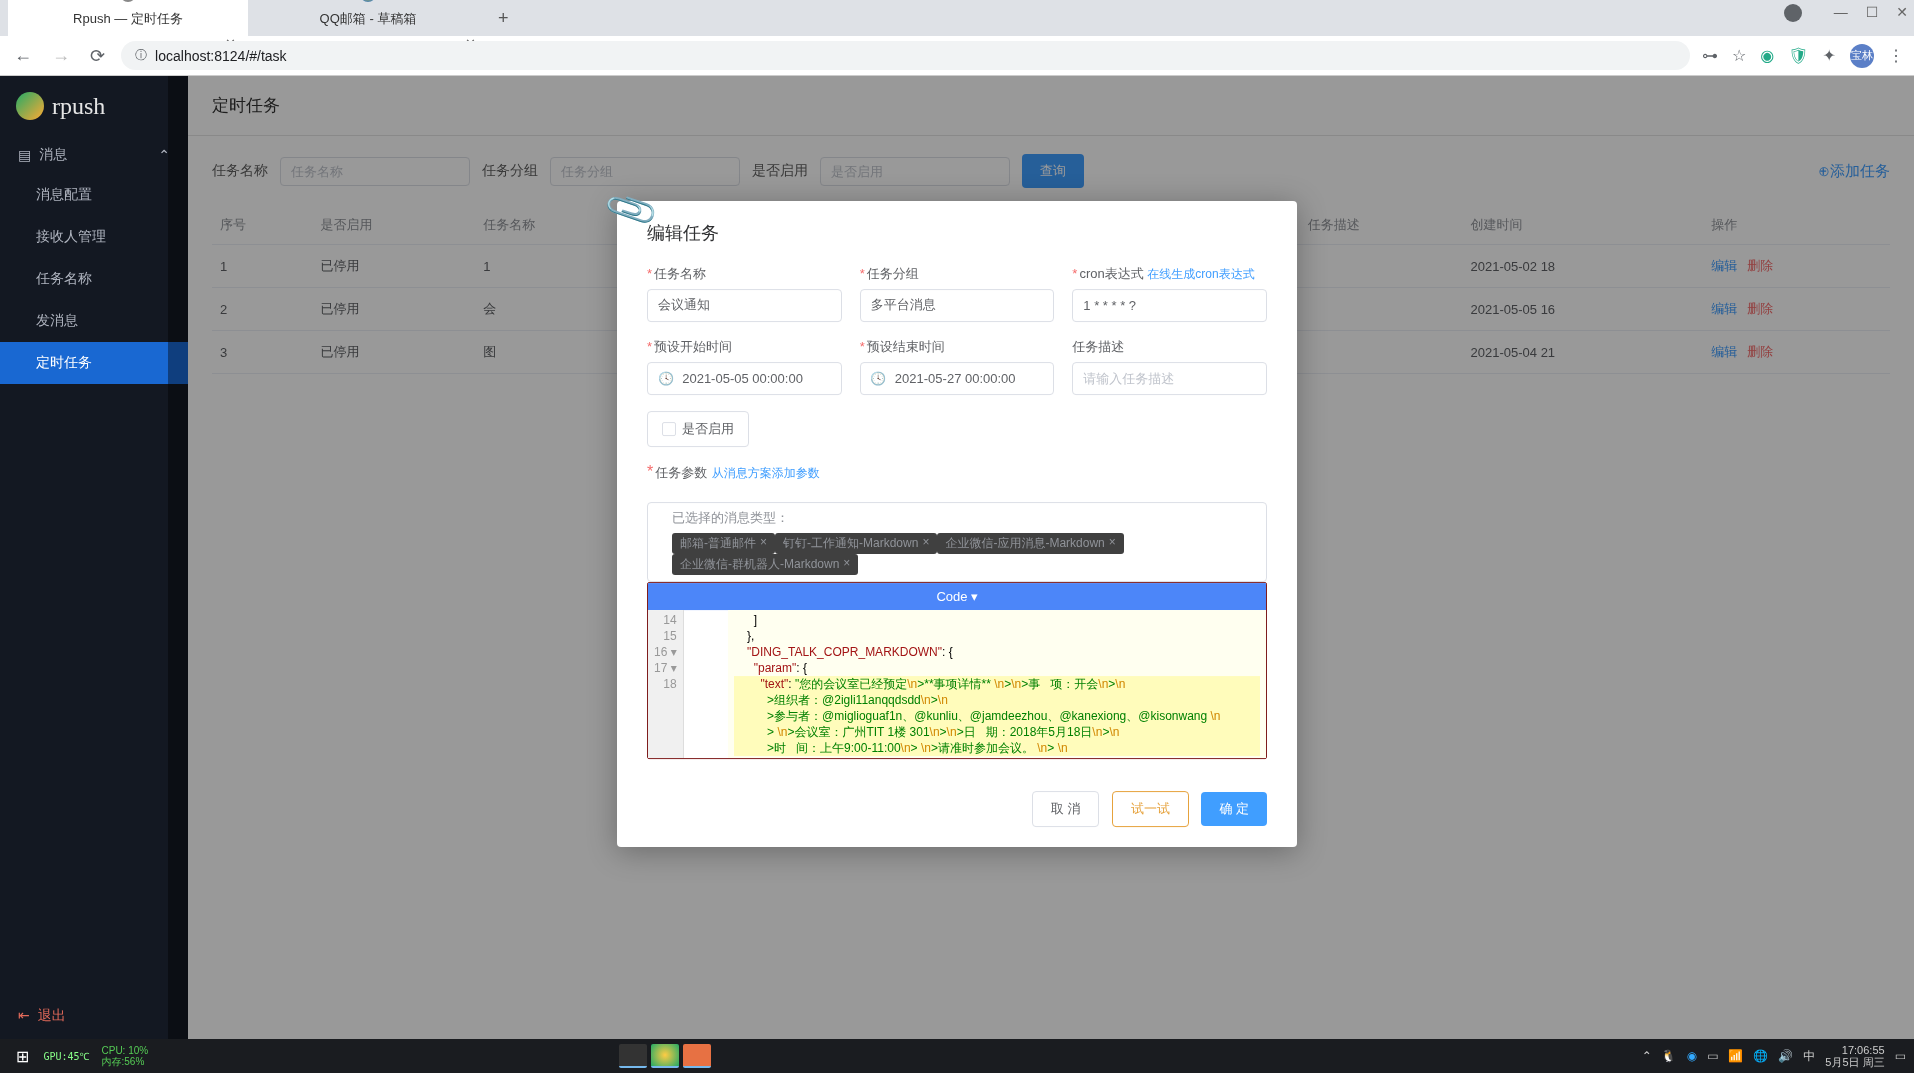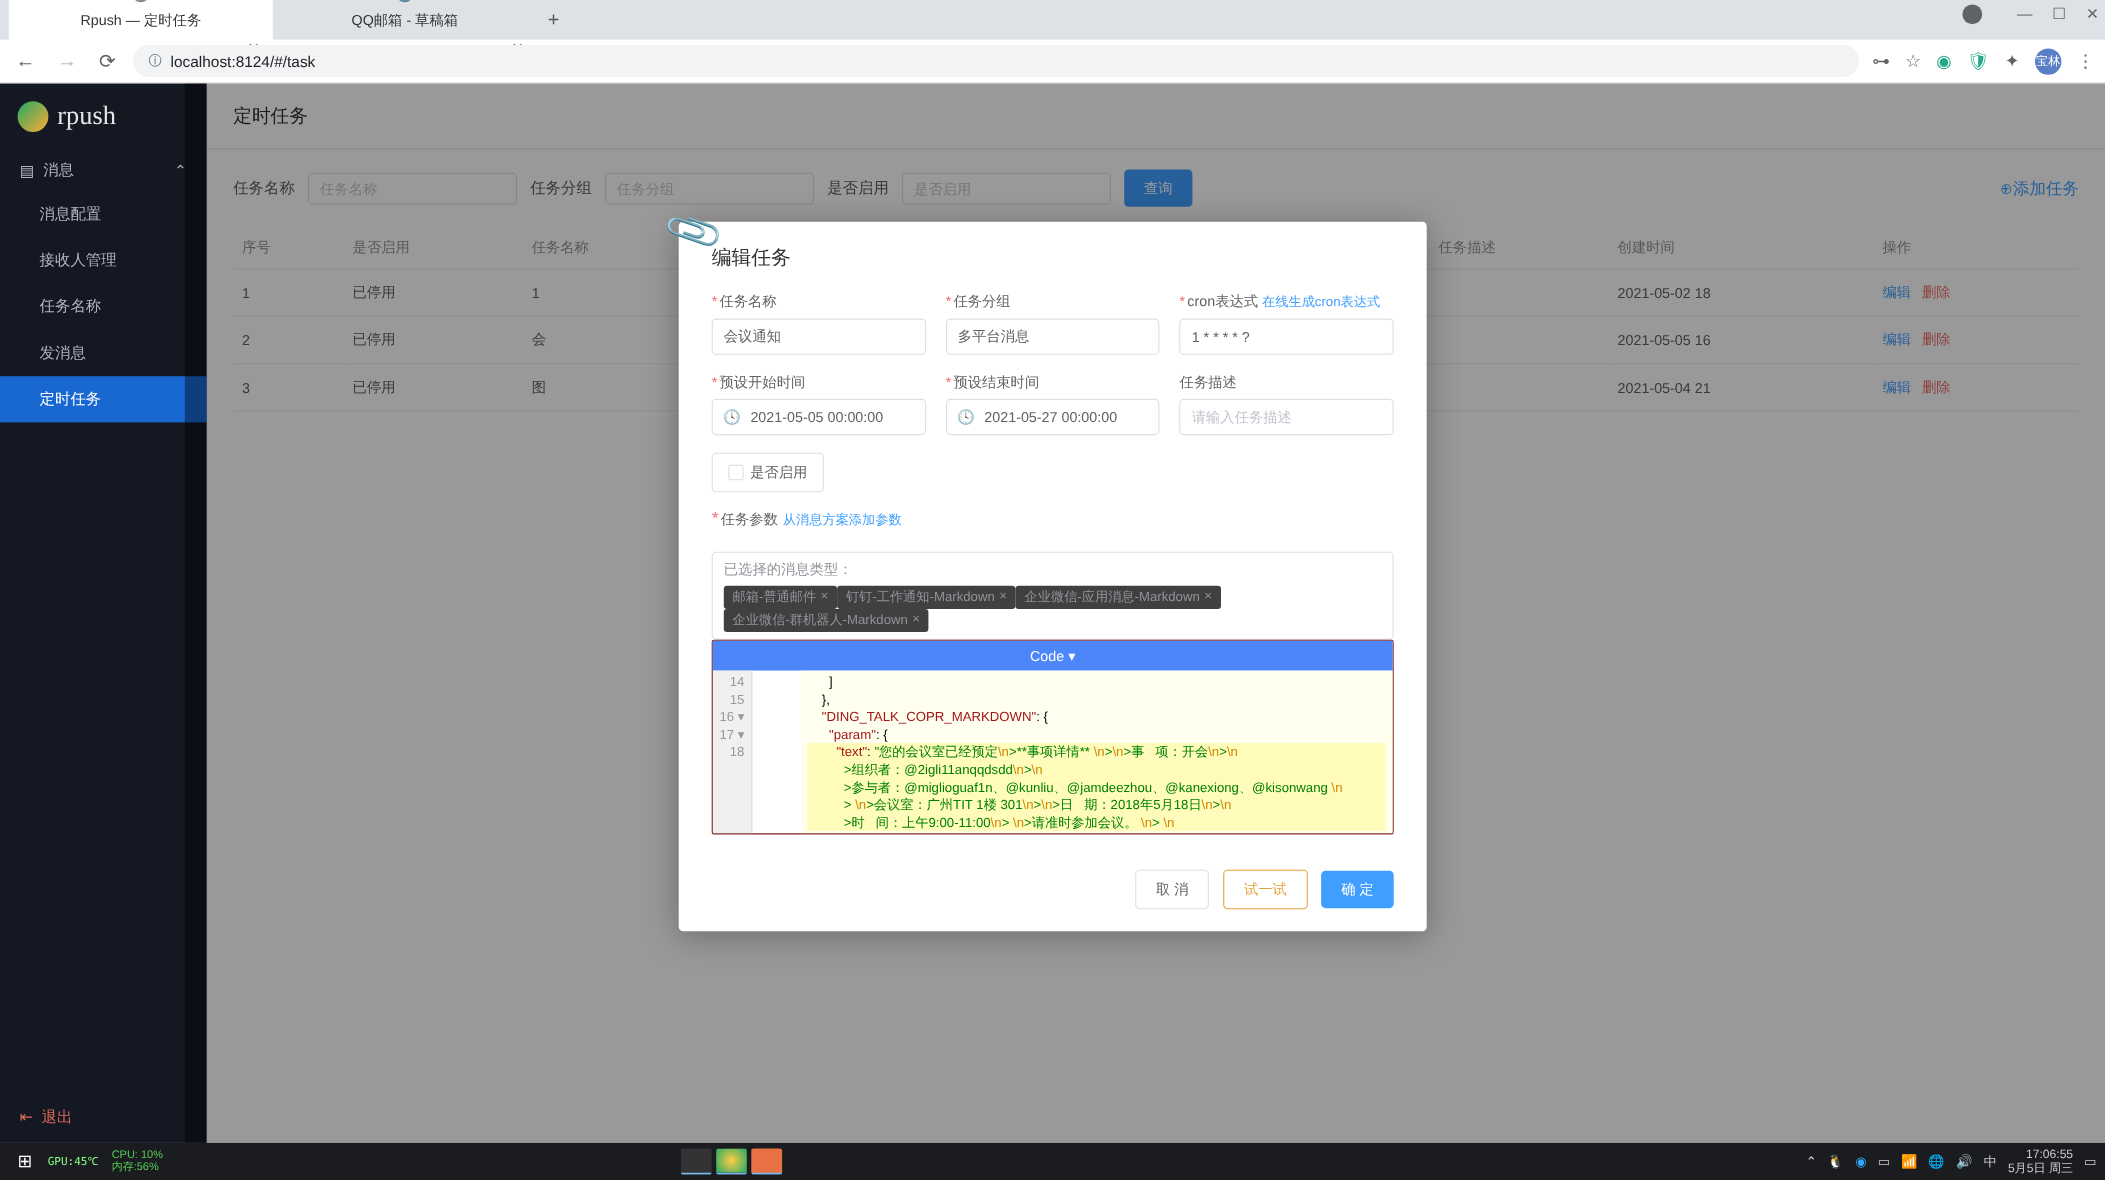--- a/index.html
+++ b/index.html
@@ -62,21 +62,21 @@
 .form-label { font-size: 13px; color: #606266; margin-bottom: 6px; display: block; }
 .req { color: #f56c6c; margin-right: 2px; }
 .form-input { width: 100%; border: 1px solid #dcdfe6; border-radius: 4px; padding: 8px 10px; font-size: 13px; color: #606266; }
 .form-input::placeholder { color: #c0c4cc; }
 .date-input { display: flex; align-items: center; gap: 8px; }
 .date-icon { color: #c0c4cc; }
 .link-inline { color: #409eff; font-size: 12px; cursor: pointer; }
 .checkbox-item { display: inline-flex; align-items: center; gap: 6px; border: 1px solid #dcdfe6; border-radius: 4px; padding: 8px 14px; font-size: 13px; color: #606266; }
 .checkbox-box { width: 14px; height: 14px; border: 1px solid #dcdfe6; border-radius: 2px; }
 
-.tag-area { border: 1px solid #dcdfe6; border-radius: 4px; padding: 6px 10px; display: flex; flex-wrap: wrap; gap: 6px; align-items: center; font-size: 13px; margin-bottom: 0; justify-content: space-between; }
+.tag-area { border: 1px solid #dcdfe6; border-radius: 4px; padding: 6px 24px; display: flex; flex-wrap: wrap; gap: 6px; align-items: center; font-size: 13px; margin-bottom: 0; justify-content: space-between; }
 .tag-prefix { color: #909399; }
 .tag { background: #404040; color: #909399; padding: 2px 8px; border-radius: 3px; font-size: 12px; display: inline-flex; gap: 4px; }
 .tag-x { cursor: pointer; }
 
 .code-editor { border: 1px solid #7f1d1d; border-radius: 2px; }
 .code-toolbar { background: #4c86f9; color: #fff; padding: 6px 0; text-align: center; font-size: 13px; }
 .code-body { display: flex; font-family: Consolas, monospace; font-size: 12px; max-height: 150px; overflow: hidden; gap: 44px; }
 .gutter { background: #f0f0f0; color: #999; padding: 2px 6px; text-align: right; border-right: 1px solid #ddd; }
 .gutter div { line-height: 16px; }
 .code-lines { flex: 1; padding: 2px 6px; background: #fffff0; white-space: pre; line-height: 16px; }

